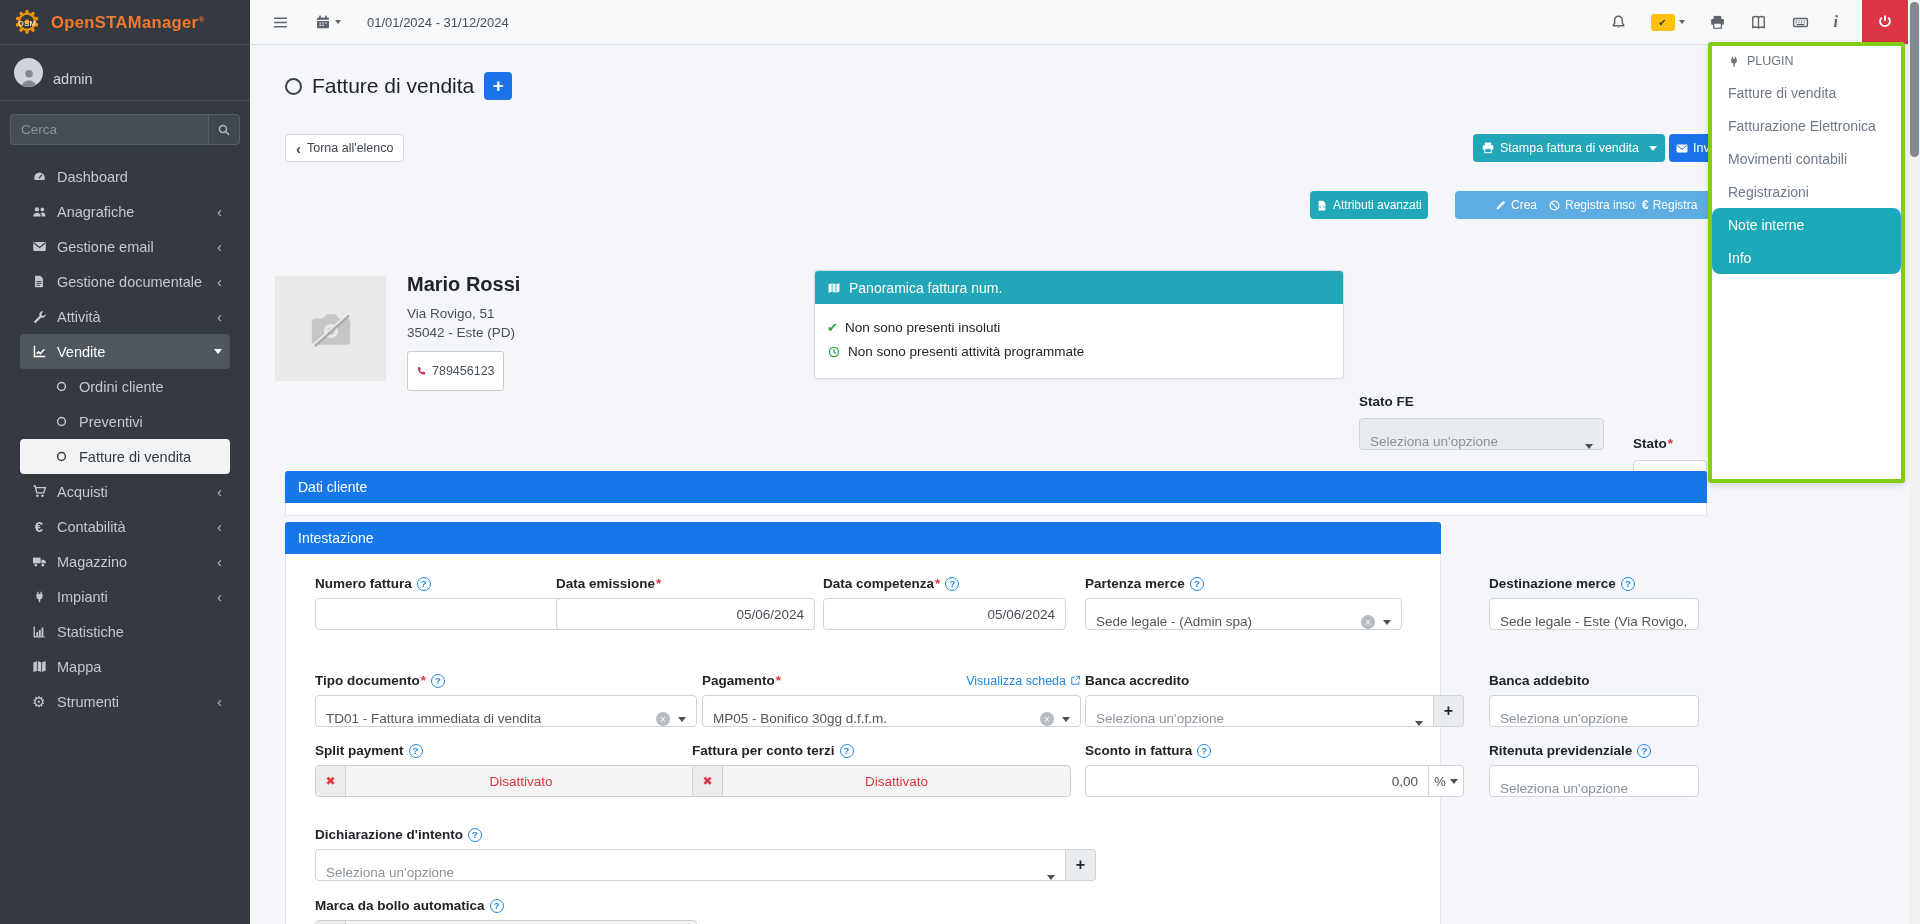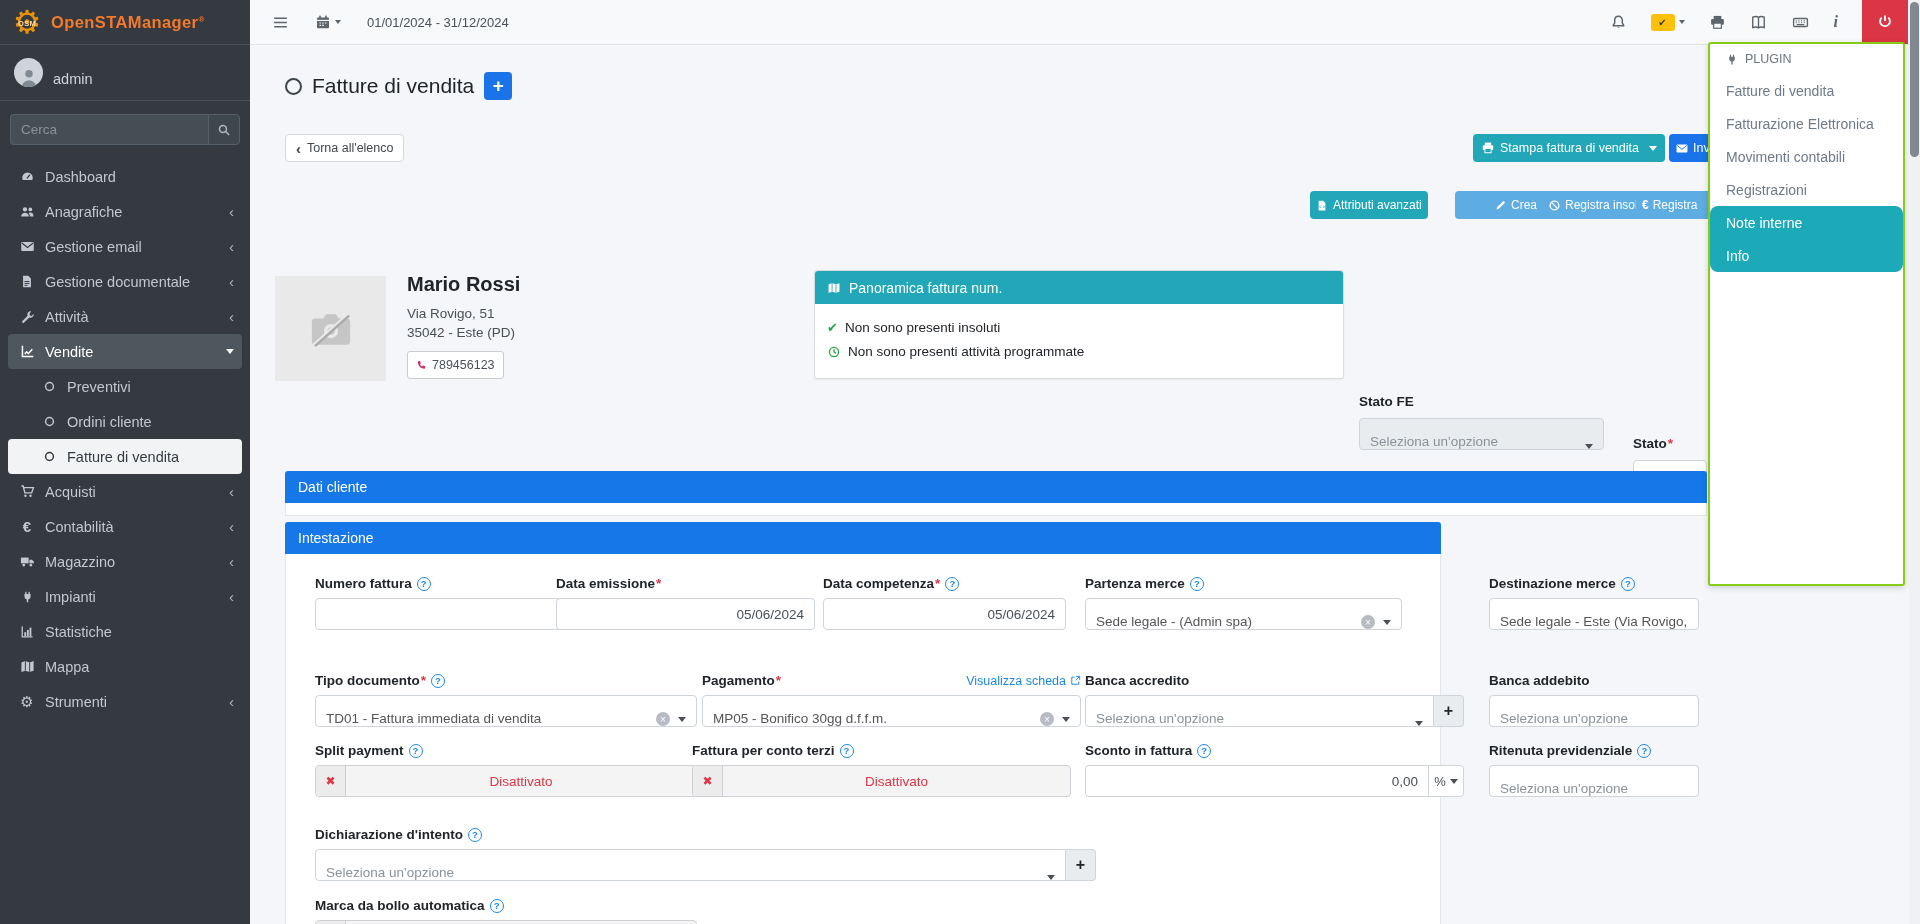--- a/index.html
+++ b/index.html
@@ -15,21 +15,21 @@
   .gear-osm { position:absolute; left:50%; top:52%; transform:translate(-50%,-50%); font-size:7.5px; font-weight:bold; color:#ffd9a0; letter-spacing:.3px; }
   .brand-name { color:#f4792c; font-size:16.5px; font-weight:bold; letter-spacing:.4px; white-space:nowrap; }
   .brand-reg { color:#f4792c; font-size:8px; vertical-align:super; }
   .user-block { display:flex; align-items:flex-end; gap:10px; padding:13px 14px 13px; border-bottom:1px solid #4b545c; }
   .avatar { width:29px; height:29px; border-radius:50%; background:#cfd4da; overflow:hidden; display:flex; align-items:flex-end; justify-content:center; }
   .user-name { color:#ced4da; font-size:14.5px; }
   .search-row { display:flex; margin:13px 10px 10px; height:31px; }
   .search-input { flex:1; background:#454d55; border:1px solid #56606a; border-right:none; border-radius:4px 0 0 4px; color:#c2c7d0; font-size:13.5px; padding:0 10px; outline:none; font-family:inherit; }
   .search-input::placeholder { color:#8a939c; }
   .search-btn { width:36px; background:#3f474e; border:1px solid #56606a; border-radius:0 4px 4px 0; display:flex; align-items:center; justify-content:center; color:#aeb6bd; cursor:pointer; }
-  .nav { padding:4px 8px 0; }
+  .nav { padding:4px 20px 0; }
   .nav-item { display:flex; align-items:center; height:35px; padding:0 8px; color:#c2c7d0; font-size:14.5px; border-radius:4px; cursor:pointer; }
   .nav-item .nicon { width:22px; margin-right:7px; display:flex; justify-content:center; align-items:center; color:#c2c7d0; }
   .nav-item.open { background:#4f575e; color:#fff; }
   .nav-item.open .nicon { color:#fff; }
   .chev { margin-left:auto; font-size:15px; line-height:1; color:#b0b7bf; }
   .caret-down { margin-left:auto; width:0; height:0; border-left:4px solid transparent; border-right:4px solid transparent; border-top:5px solid #fff; }
   .sub .nav-item { padding-left:30px; }
   .sub .nav-item.active { background:#f1f3f5; color:#343a40; }
   .sub .nav-item.active .nicon { color:#343a40; }
 
@@ -58,21 +58,21 @@
   .btn-teal { height:28px; background:#22a7b8; color:#fff; font-size:12.5px; padding:0 8px; gap:5px; }
   .btn-lblue { height:28px; background:#5dace2; color:#fff; font-size:12px; padding:0 6px; gap:4px; }
   .btn-blue { height:28px; background:#1a73e8; color:#fff; font-size:12.5px; padding:0 6px; gap:4px; overflow:hidden; }
   .btn .wcaret { width:0; height:0; border-left:4px solid transparent; border-right:4px solid transparent; border-top:5px solid #fff; margin-left:5px; }
   .back-chev { font-size:15px; font-weight:bold; color:#41474d; }
 
   
   .client-img { width:111px; height:105px; background:#e9e9e9; display:flex; align-items:center; justify-content:center; }
   .client-name { font-size:20px; font-weight:bold; color:#212529; margin-bottom:8px; }
   .client-line { font-size:13.5px; color:#485056; line-height:19px; }
-  .phone-chip { display:inline-flex; align-items:center; gap:5px; border:1px solid #c9cdd1; border-radius:3px; background:#fff; padding:6px 8px; font-size:12.5px; color:#495057; margin-top:9px; }
+  .phone-chip { display:inline-flex; align-items:center; gap:5px; border:1px solid #c9cdd1; border-radius:3px; background:#fff; padding:12px 8px; font-size:12.5px; color:#495057; margin-top:9px; }
 
   
   .overview { width:530px; border:1px solid #d8dce0; border-radius:3px; background:#fff; box-shadow:0 1px 2px rgba(0,0,0,.05); }
   .overview-head { background:#22a7b8; color:#fff; height:33px; display:flex; align-items:center; gap:8px; padding:0 12px; font-size:14px; border-radius:3px 3px 0 0; }
   .overview-body { padding:12px 12px 14px; }
   .ov-line { display:flex; align-items:center; gap:7px; font-size:13.5px; color:#212529; line-height:24px; }
   .ov-check { color:#28a745; font-size:13px; font-weight:bold; }
 
   
   .flabel { font-size:13.5px; font-weight:bold; color:#212529; display:flex; align-items:center; gap:5px; white-space:nowrap; }
@@ -95,21 +95,21 @@
   .addon-btn { width:30px; border:1px solid #ced4da; border-left:none; border-radius:0 4px 4px 0; background:#e9ecef; color:#212529; font-size:16px; font-weight:bold; display:flex; align-items:center; justify-content:center; cursor:pointer; }
   .addon-sel { width:36px; border:1px solid #ced4da; border-left:1px solid #ced4da; margin-left:-1px; border-radius:0 4px 4px 0; background:#fff; color:#495057; font-size:13px; display:flex; align-items:center; justify-content:center; gap:4px; cursor:pointer; }
   .toggle-off { height:32px; border:1px solid #ccd0d4; border-radius:4px; background:#f4f4f4; display:flex; overflow:hidden; }
   .toggle-x { width:30px; border-right:1px solid #ccd0d4; background:#ececec; color:#dc3545; display:flex; align-items:center; justify-content:center; font-size:12px; }
   .toggle-lbl { flex:1; display:flex; align-items:center; justify-content:center; color:#dc3545; font-size:13.5px; }
   .section-bar { height:32px; background:#1677e8; color:#fff; font-size:14px; display:flex; align-items:center; padding:0 13px; border-radius:3px 3px 0 0; }
   .card-body { background:#fff; border:1px solid #e3e6ea; border-top:none; }
   .link-blue { color:#1e88e5; font-size:12.5px; display:inline-flex; align-items:center; gap:4px; cursor:pointer; font-weight:normal; }
 
   
-  .plugin-panel { position:absolute; left:1708px; top:42px; width:197px; height:544px; background:#fff; border:2px solid #84cc16; border-radius:3px; z-index:60; box-shadow:0 2px 6px rgba(0,0,0,.15); }
+  .plugin-panel { position:absolute; left:1708px; top:42px; width:197px; height:441px; background:#fff; border:4px solid #84cc16; border-radius:3px; z-index:60; box-shadow:0 2px 6px rgba(0,0,0,.15); }
   .pp-head { height:30px; display:flex; align-items:center; gap:7px; padding:0 16px; color:#6c757d; font-size:12.5px; }
   .pp-item { height:33px; display:flex; align-items:center; padding:0 16px; color:#6e7a86; font-size:14px; cursor:pointer; }
   .pp-item.active { background:#1ca9b8; color:#fff; }
   .pp-item.active-first { border-radius:8px 8px 0 0; }
   .pp-item.active-last { border-radius:0 0 8px 8px; }
 </style>
 </head>
 <body>
 
 <div class="app">
@@ -201,29 +201,29 @@
         <span>Vendite</span>
         <span class="caret-down"></span>
       </div>
       <div class="sub">
         <div class="nav-item">
           <span class="nicon">
               <svg width="13" height="13" viewBox="0 0 16 16">
                 <circle cx="8" cy="8" r="4.8" fill="none" stroke="currentColor" stroke-width="1.8"></circle>
               </svg>
             </span>
-          <span>Preventivi</span>
+          <span>Ordini cliente</span>
         </div>
         <div class="nav-item">
           <span class="nicon">
               <svg width="13" height="13" viewBox="0 0 16 16">
                 <circle cx="8" cy="8" r="4.8" fill="none" stroke="currentColor" stroke-width="1.8"></circle>
               </svg>
             </span>
-          <span>Ordini cliente</span>
+          <span>Preventivi</span>
         </div>
         <div class="nav-item active">
           <span class="nicon">
               <svg width="13" height="13" viewBox="0 0 16 16">
                 <circle cx="8" cy="8" r="4.8" fill="none" stroke="currentColor" stroke-width="1.8"></circle>
               </svg>
             </span>
           <span>Fatture di vendita</span>
         </div>
       </div>

